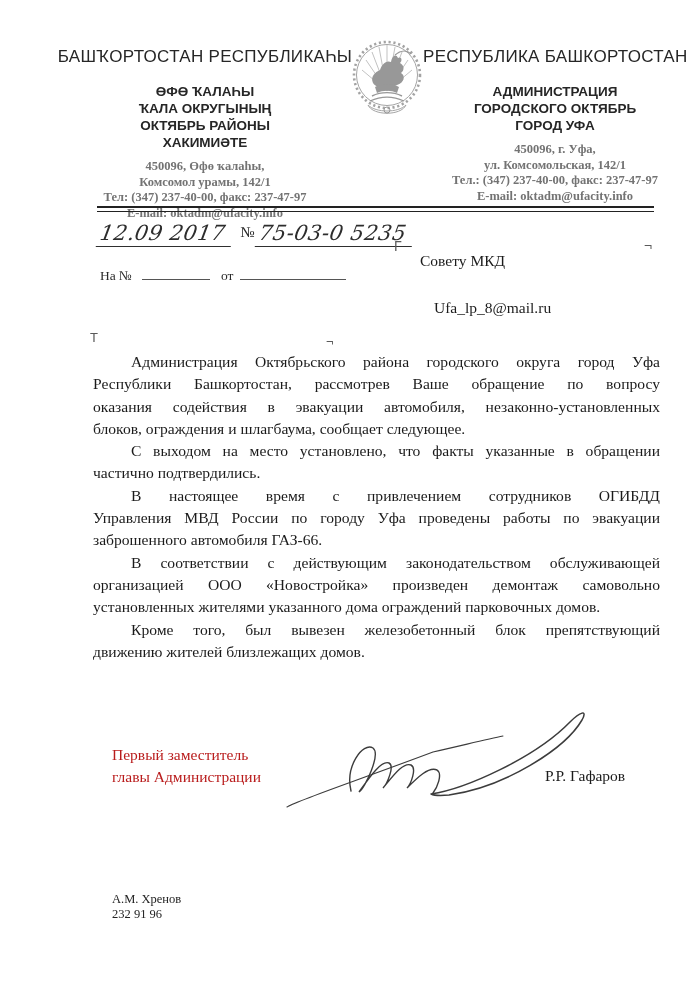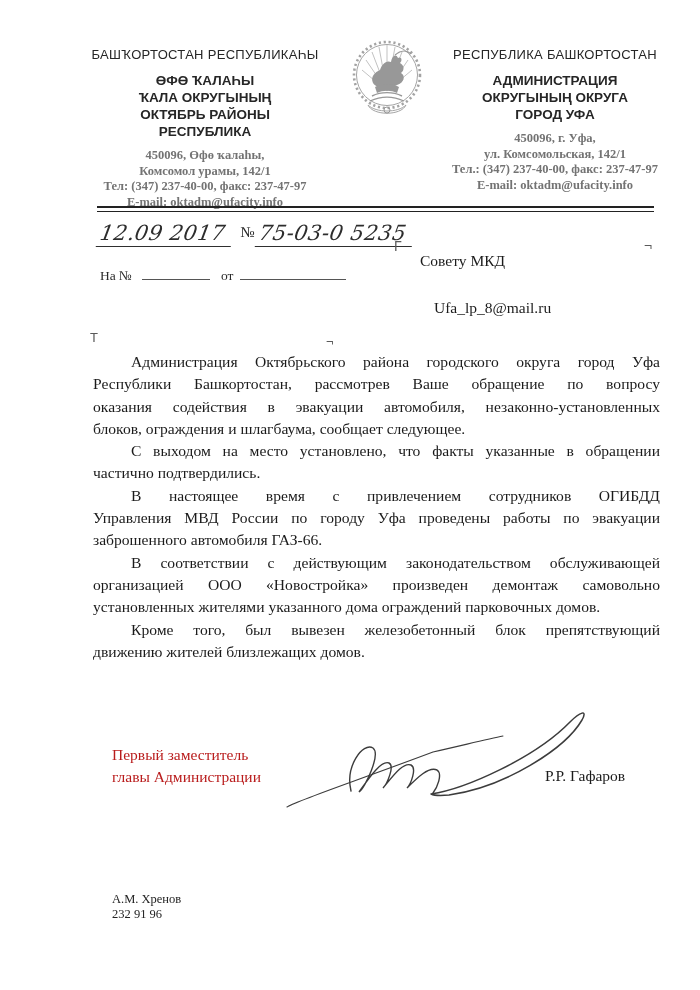--- a/index.html
+++ b/index.html
@@ -2,21 +2,21 @@
 <html><head>
 <meta charset="utf-8">
 <style>
   html,body{margin:0;padding:0;background:#e8e8e8;}
   .page{position:relative;width:700px;height:990px;margin:0 auto;background:#ffffff;overflow:hidden;color:#1f1f1f;}
 
   
   .hdr-block{position:absolute;text-align:center;font-family:"Liberation Sans",sans-serif;color:#262626;}
   .hdr-left{left:55px;top:47px;width:300px;}
   .hdr-right{left:423px;top:47px;width:264px;}
-  .hdr-republic{font-size:13px;letter-spacing:.3px;margin-bottom:10px;white-space:nowrap;}
+  .hdr-republic{font-size:17px;letter-spacing:.3px;margin-bottom:16px;white-space:nowrap;}
   .hdr-org{font-size:13.5px;font-weight:bold;line-height:17px;white-space:nowrap;}
   .hdr-addr{margin-top:8px;font-family:"Liberation Serif",serif;font-weight:bold;font-size:12.5px;line-height:15.5px;color:#737373;}
   .hdr-addr div{white-space:nowrap;}
 
   .emblem{position:absolute;left:349px;top:39px;}
 
   .rule{position:absolute;left:97px;top:206px;width:557px;height:3px;
         border-top:2.6px solid #222;border-bottom:1.2px solid #222;}
 
   
@@ -55,21 +55,21 @@
 </head>
 <body>
 
 <div class="page">
 
   <div class="hdr-block hdr-left">
     <div class="hdr-republic">БАШҠОРТОСТАН РЕСПУБЛИКАҺЫ</div>
     <div class="hdr-org">ӨФӨ ҠАЛАҺЫ</div>
     <div class="hdr-org">ҠАЛА ОКРУГЫНЫҢ</div>
     <div class="hdr-org">ОКТЯБРЬ РАЙОНЫ</div>
-    <div class="hdr-org">РЕСПУБЛИКА</div>
+    <div class="hdr-org">ХАКИМИӘТЕ</div>
     <div class="hdr-addr">
       <div>450096, Өфө ҡалаһы,</div>
       <div>Комсомол урамы, 142/1</div>
       <div>Тел: (347) 237-40-00, факс: 237-47-97</div>
       <div>E-mail: oktadm@ufacity.info</div>
     </div>
   </div>
 
   <div class="emblem">
     <svg width="76" height="82" viewBox="0 0 76 82" xmlns="http://www.w3.org/2000/svg">
@@ -94,21 +94,21 @@
         <path d="M21,62 C32,57 44,57 55,62" stroke="#8d8d8d" stroke-width="1.2"></path>
         <path d="M19,66 C27,74 49,74 57,66 C52,77 24,77 19,66 Z" stroke="#9a9a9a" stroke-width="1" fill="none"></path>
         <circle cx="38" cy="71" r="3" stroke="#8d8d8d" stroke-width="1"></circle>
       </g>
     </svg>
   </div>
 
   <div class="hdr-block hdr-right">
     <div class="hdr-republic">РЕСПУБЛИКА БАШКОРТОСТАН</div>
     <div class="hdr-org">АДМИНИСТРАЦИЯ</div>
-    <div class="hdr-org">ОКРУГЫНЫҢ ОКРУГА</div>
+    <div class="hdr-org">ГОРОДСКОГО ОКТЯБРЬ</div>
     <div class="hdr-org">ГОРОД УФА</div>
     <div class="hdr-addr">
       <div>450096,  г. Уфа,</div>
       <div>ул. Комсомольская, 142/1</div>
       <div>Тел.: (347) 237-40-00, факс: 237-47-97</div>
       <div>E-mail: oktadm@ufacity.info</div>
     </div>
   </div>
 
   <div class="rule"></div>

